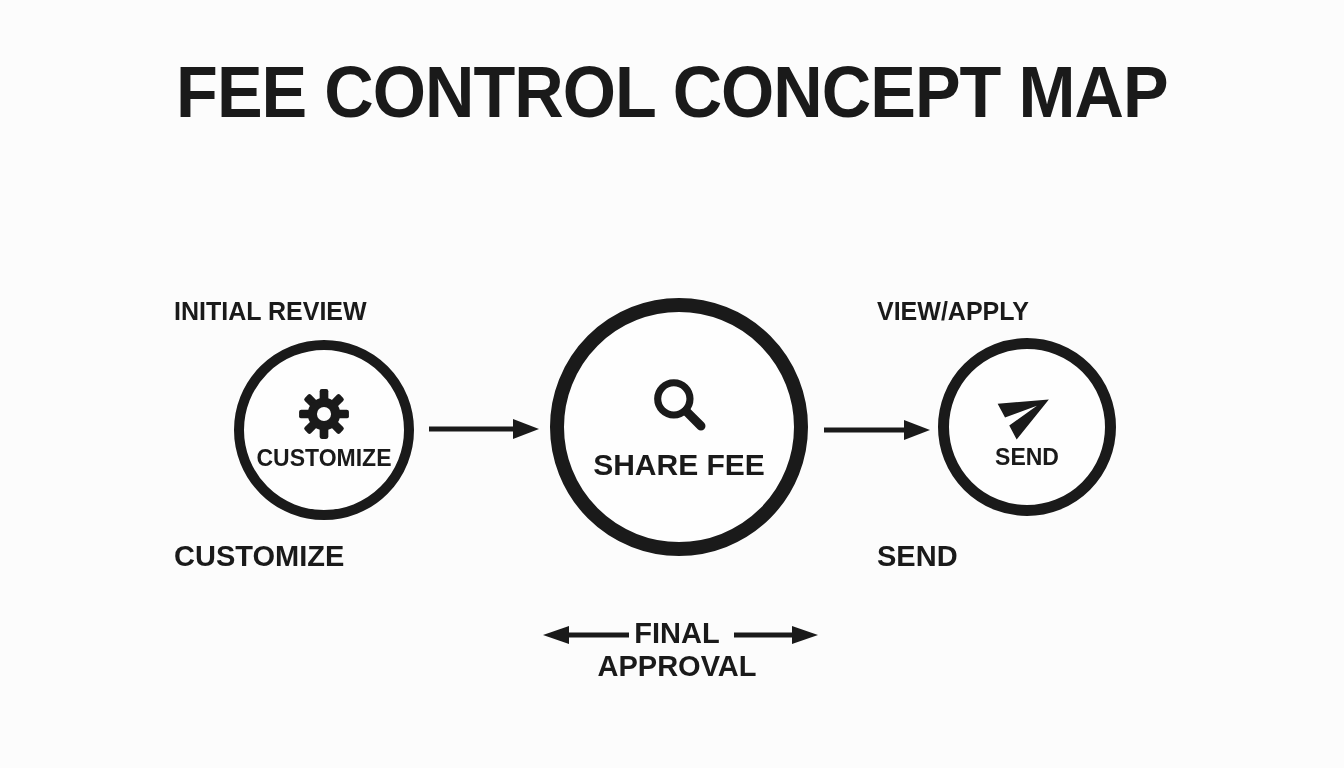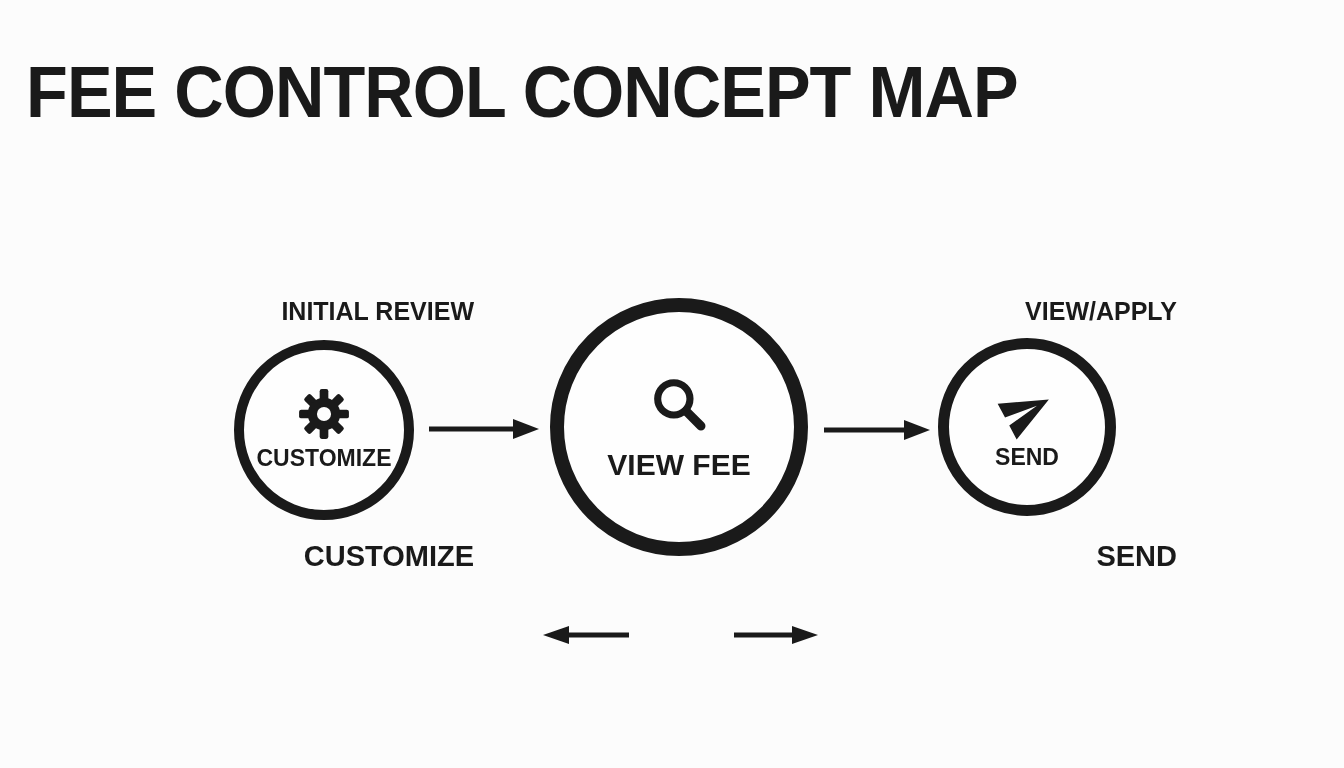--- a/index.html
+++ b/index.html
@@ -19,21 +19,21 @@
     width: 1344px;
     height: 768px;
     background: var(--background);
   }
   
   .title {
     position: absolute;
     top: 56px;
     left: 0;
     width: 100%;
-    text-align: left;
+    text-align: center;
     font-size: 72px;
     font-weight: 700;
     line-height: 1;
     white-space: nowrap;
     text-decoration: underline;
   }
   .title .squeeze {
     display: inline-block;
     transform: scaleX(0.95);
     transform-origin: center;
@@ -61,21 +61,21 @@
   }
   .node-customize .inner-label { font-size: 23px; }
   .node-viewfee   .inner-label { font-size: 30px; }
   .node-send      .inner-label { font-size: 23px; }
   .icon { color: var(--ink); display: block; }
   .plane-rotate { transform: rotate(-28deg); }
   
   .float-label {
     position: absolute;
     width: 300px;
-    text-align: right;
+    text-align: left;
     font-weight: 700;
     white-space: nowrap;
   }
   .label-above { top: 297px; font-size: 25px; }
   .label-below { top: 540px; font-size: 29px; }
   .pos-left  { left: 174px; }
   .pos-right { left: 877px; }
   
   .connector { position: absolute; }
   .connector svg { display: block; }
@@ -133,21 +133,21 @@
       <line class="stroke-ink" x1="2" y1="17" x2="90" y2="17" stroke-width="5"></line>
       <polygon class="fill-ink" points="112,17 86,7 86,27"></polygon>
     </svg>
   </div>
 
   <div class="node node-viewfee">
     <svg class="icon" viewBox="0 0 48 48" width="62" height="62" aria-hidden="true">
       <circle cx="20" cy="20" r="12.5" fill="none" stroke="currentColor" stroke-width="5.5"></circle>
       <line x1="29.5" y1="29.5" x2="41" y2="41" stroke="currentColor" stroke-width="7" stroke-linecap="round"></line>
     </svg>
-    <div class="inner-label">VIEW FEE</div>
+    <div class="inner-label">SHARE FEE</div>
   </div>
 
   <div class="connector conn-2">
     <svg width="110" height="34" viewBox="0 0 110 34">
       <line class="stroke-ink" x1="2" y1="17" x2="86" y2="17" stroke-width="5"></line>
       <polygon class="fill-ink" points="108,17 82,7 82,27"></polygon>
     </svg>
   </div>
 
   <div class="node node-send">
@@ -161,20 +161,24 @@
 
   <div class="float-label label-below pos-right">SEND</div>
 
   <div class="connector footer-arrow-left">
     <svg width="90" height="26" viewBox="0 0 90 26">
       <line class="stroke-ink" x1="88" y1="13" x2="24" y2="13" stroke-width="5"></line>
       <polygon class="fill-ink" points="2,13 28,4 28,22"></polygon>
     </svg>
   </div>
 
+  <div class="footer-label">
+    <div>FINAL</div>
+    <div>APPROVAL</div>
+  </div>
 
   <div class="connector footer-arrow-right">
     <svg width="86" height="26" viewBox="0 0 86 26">
       <line class="stroke-ink" x1="0" y1="13" x2="62" y2="13" stroke-width="5"></line>
       <polygon class="fill-ink" points="84,13 58,4 58,22"></polygon>
     </svg>
   </div>
 
 </div>
 

